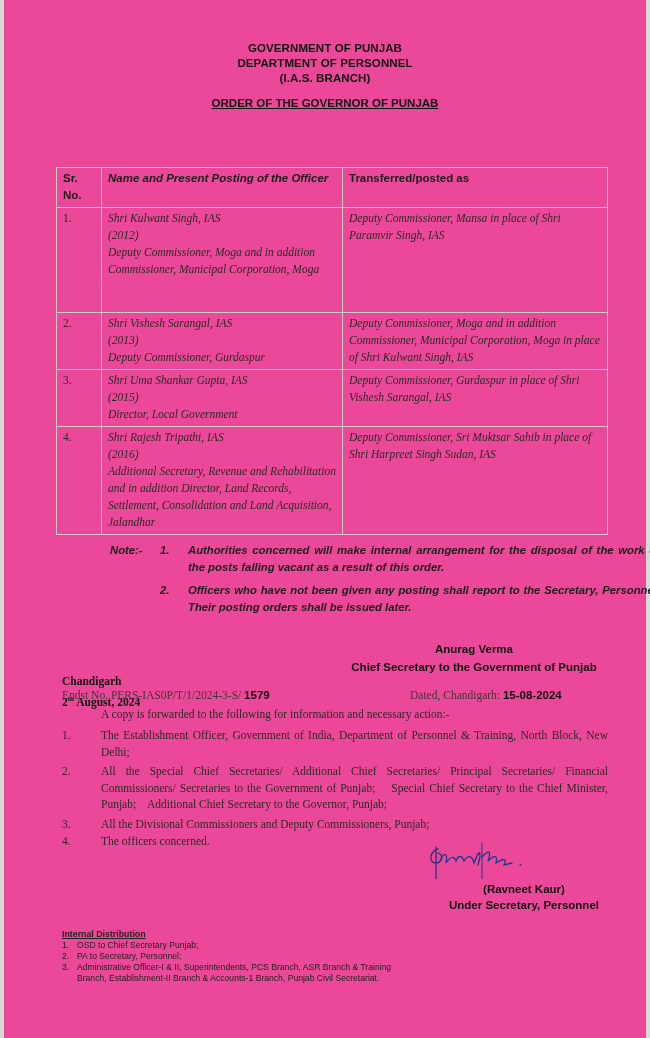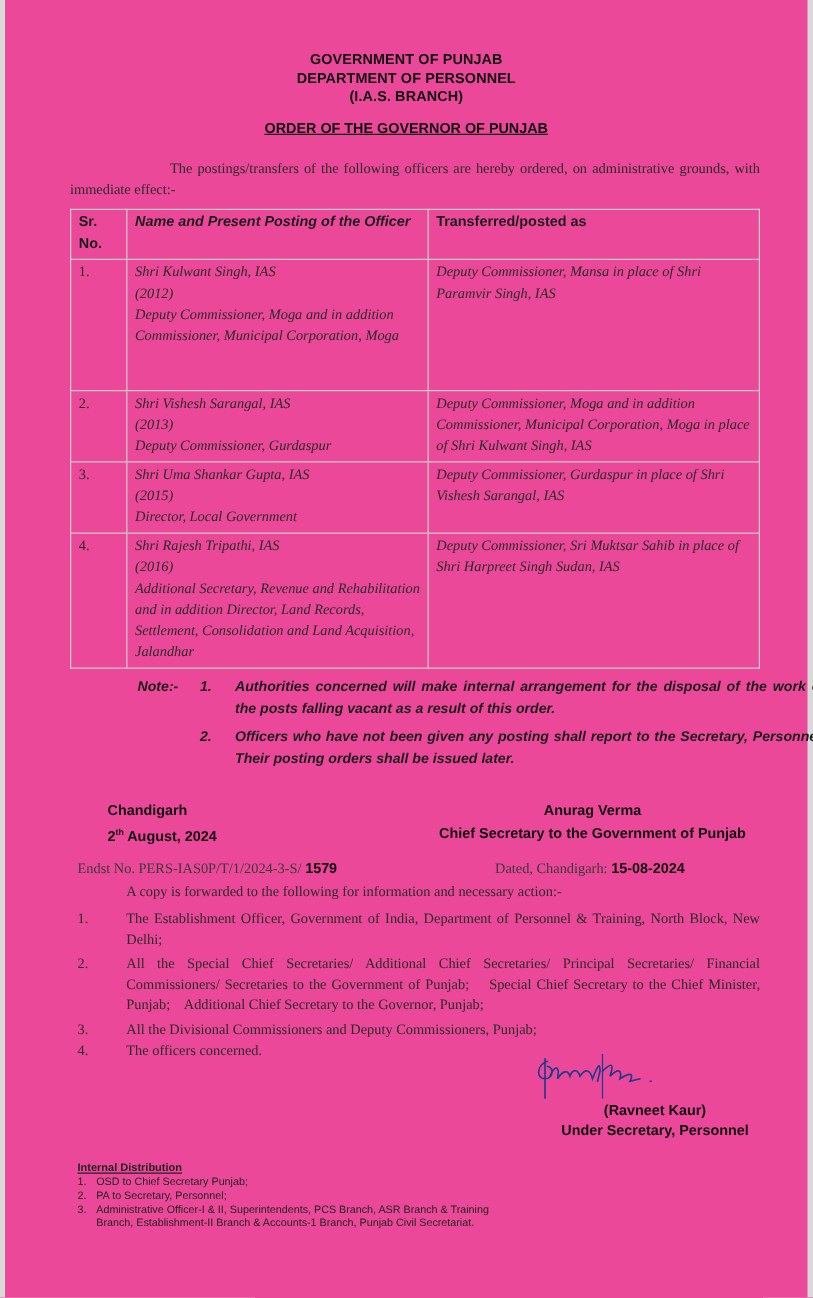--- a/index.html
+++ b/index.html
@@ -40,31 +40,31 @@
   .cell-line { display: block; }
 
   .notes { position: absolute; top: 542px; left: 58px; width: 550px;
     font-family: "Liberation Sans", "DejaVu Sans", sans-serif; font-style: italic; font-weight: bold;
     font-size: 11.3px; line-height: 17px; color: #1c1c1c; margin-left: 48px; }
   .note-row { display: flex; margin-bottom: 6px; }
   .note-label { width: 50px; }
   .note-num { width: 28px; }
   .note-text { flex: 1; text-align: justify; }
 
-  .sig-left { position: absolute; top: 640px; left: 58px;
-    font-family: Liberation Sans, sans-serif; font-weight: bold; font-size: 11.5px;
-    line-height: 18px; color: #111; margin-left: 24px; }
+  .sig-left { position: absolute; top: 672px; left: 58px;
+    font-family: Liberation Serif, serif; font-weight: bold; font-size: 11.5px;
+    line-height: 18px; color: #111; }
   .sig-left sup { font-size: 7px; }
   .sig-right { position: absolute; top: 640px; left: 330px; width: 280px; text-align: center;
     font-family: "Liberation Sans", "DejaVu Sans", sans-serif; font-weight: bold; font-size: 11.5px;
     line-height: 18px; color: #111; }
 
   .endst { position: absolute; top: 689px; left: 58px; width: 550px; font-size: 11.5px; color: #3a3a3a; }
   .endst b { font-family: "Liberation Sans", "DejaVu Sans", sans-serif; color: #111; }
-  .endst .dated { position: absolute; left: 334px; top: 0; }
+  .endst .dated { position: absolute; left: 348px; top: 0; }
 
   .fwd { position: absolute; top: 708px; left: 97px; font-size: 11.5px; color: #2a2a2a; }
 
   .copies { position: absolute; top: 727px; left: 58px; width: 546px; font-size: 11.5px;
     line-height: 16.5px; color: #2a2a2a; }
   .copy-row { display: flex; margin-bottom: 3px; }
   .copy-num { width: 39px; }
   .copy-text { flex: 1; text-align: justify; }
 
   .signature { position: absolute; top: 843px; left: 420px; width: 120px; height: 36px; }
@@ -82,21 +82,20 @@
 </head>
 <body>
 
 <div class="page">
 
   <div class="hdr hdr1">GOVERNMENT OF PUNJAB</div>
   <div class="hdr hdr2">DEPARTMENT OF PERSONNEL</div>
   <div class="hdr hdr3">(I.A.S. BRANCH)</div>
   <div class="order-title">ORDER OF THE GOVERNOR OF PUNJAB</div>
 
-  <div class="intro"><span class="indent"></span><span>The postings/transfers of the following officers are hereby ordered, on administrative grounds, with immediate effect:-</span></div>
 
   <table class="postings">
     <thead>
       <tr>
         <th class="col-sr">Sr. No.</th>
         <th class="col-name just">Name and Present Posting of the Officer</th>
         <th>Transferred/posted as</th>
       </tr>
     </thead>
     <tbody>

